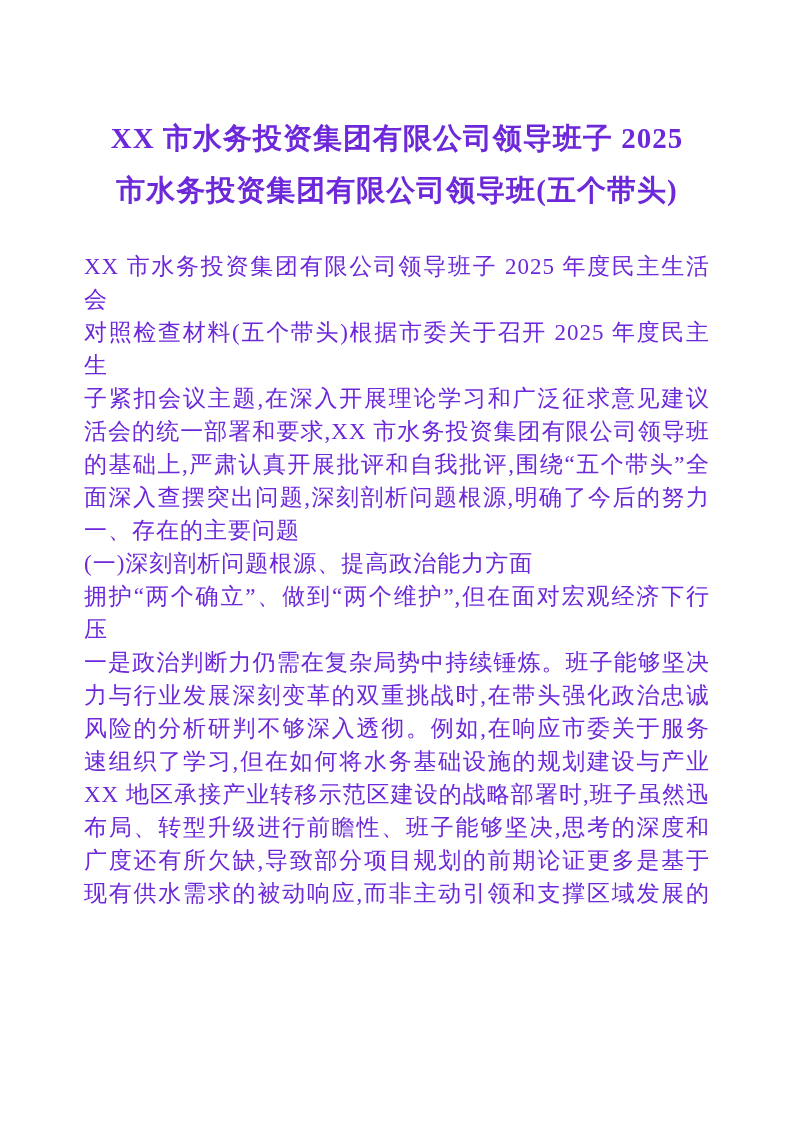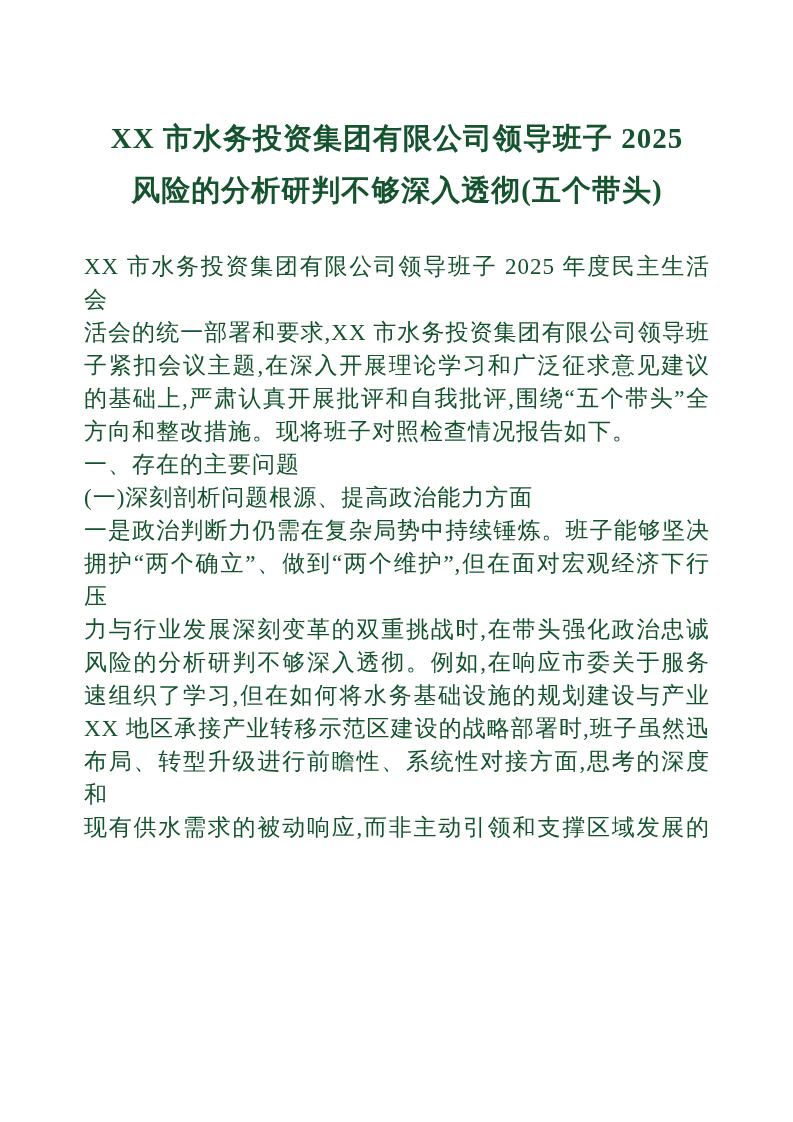--- a/index.html
+++ b/index.html
@@ -6,21 +6,21 @@
     margin: 0;
     padding: 0;
     background: #ffffff;
   }
   .page {
     position: relative;
     width: 793px;
     height: 1122px;
     margin: 0 auto;
     background: #ffffff;
-    color: #14532d;
+    color: #6d28d9;
     box-sizing: border-box;
     padding: 112px 83px 0 84px;
     font-family: "Liberation Serif", "DejaVu Serif", serif;
     overflow: hidden;
   }
   .doc-title {
     margin: 0;
     font-size: 29px;
     font-weight: 700;
     line-height: 52px;
@@ -53,42 +53,44 @@
     margin: 0;
   }
 </style>
 </head>
 <body>
 
 <div class="page">
 
   <h1 class="doc-title">
     <span class="title-line">XX 市水务投资集团有限公司领导班子 2025</span>
-    <span class="title-line">风险的分析研判不够深入透彻(五个带头)</span>
+    <span class="title-line">市水务投资集团有限公司领导班(五个带头)</span>
   </h1>
 
   <div class="doc-body">
 
     <div class="para">
       <div class="line j">XX 市水务投资集团有限公司领导班子 2025 年度民主生活会</div>
+      <div class="line j">对照检查材料(五个带头)根据市委关于召开 2025 年度民主生</div>
+      <div class="line j">子紧扣会议主题,在深入开展理论学习和广泛征求意见建议</div>
       <div class="line j">活会的统一部署和要求,XX 市水务投资集团有限公司领导班</div>
-      <div class="line j">子紧扣会议主题,在深入开展理论学习和广泛征求意见建议</div>
       <div class="line j">的基础上,严肃认真开展批评和自我批评,围绕“五个带头”全</div>
-      <div class="line">方向和整改措施。现将班子对照检查情况报告如下。</div>
+      <div class="line j">面深入查摆突出问题,深刻剖析问题根源,明确了今后的努力</div>
     </div>
 
     <div class="line">一、存在的主要问题</div>
     <div class="line">(一)深刻剖析问题根源、提高政治能力方面</div>
 
     <div class="para">
+      <div class="line j">拥护“两个确立”、做到“两个维护”,但在面对宏观经济下行压</div>
       <div class="line j">一是政治判断力仍需在复杂局势中持续锤炼。班子能够坚决</div>
-      <div class="line j">拥护“两个确立”、做到“两个维护”,但在面对宏观经济下行压</div>
       <div class="line j">力与行业发展深刻变革的双重挑战时,在带头强化政治忠诚</div>
       <div class="line j">风险的分析研判不够深入透彻。例如,在响应市委关于服务</div>
       <div class="line j">速组织了学习,但在如何将水务基础设施的规划建设与产业</div>
       <div class="line j">XX 地区承接产业转移示范区建设的战略部署时,班子虽然迅</div>
-      <div class="line j">布局、转型升级进行前瞻性、系统性对接方面,思考的深度和</div>
+      <div class="line j">布局、转型升级进行前瞻性、班子能够坚决,思考的深度和</div>
+      <div class="line j">广度还有所欠缺,导致部分项目规划的前期论证更多是基于</div>
       <div class="line j">现有供水需求的被动响应,而非主动引领和支撑区域发展的</div>
 
     </div>
 
   </div>
 </div>
 
 </body></html>

